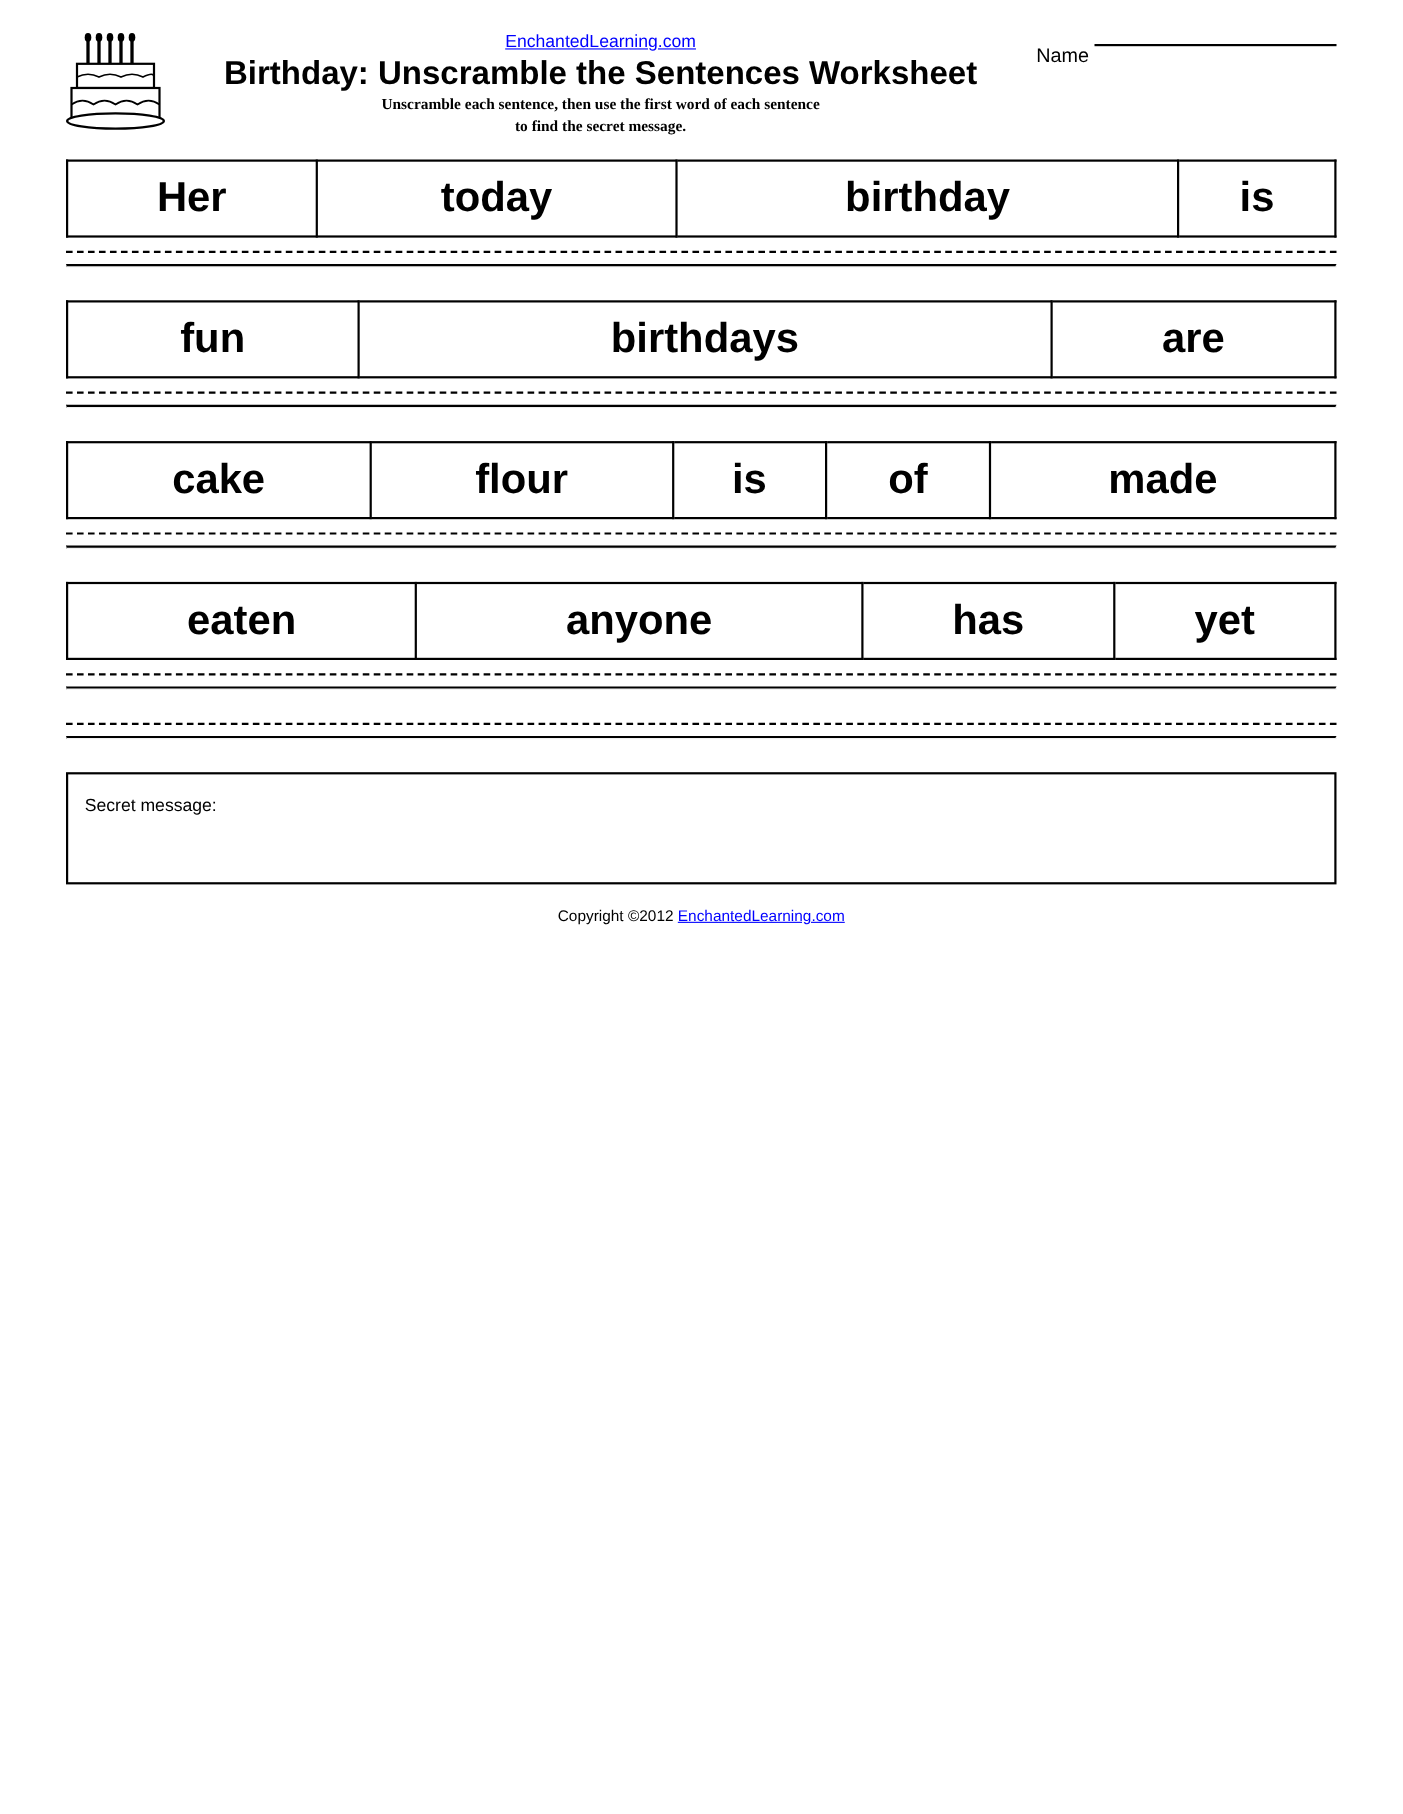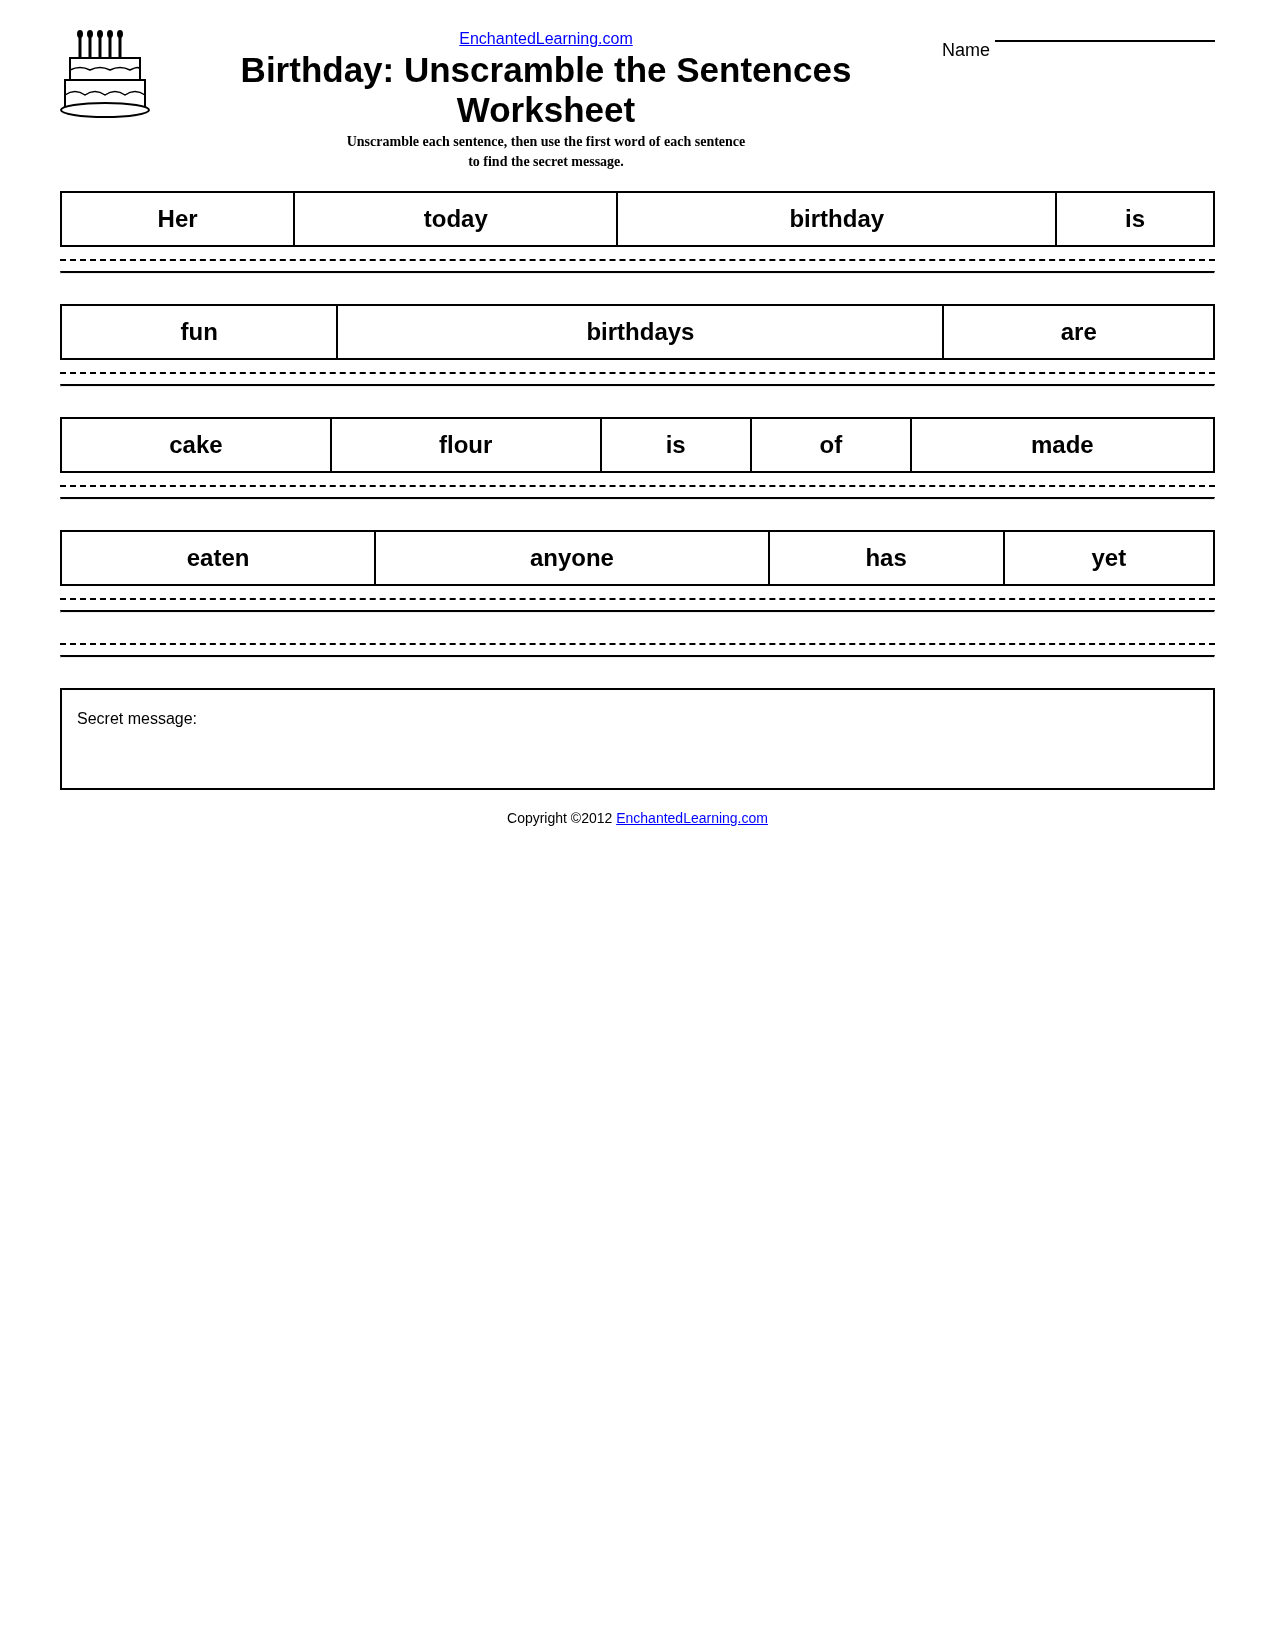--- a/index.html
+++ b/index.html
@@ -37,21 +37,21 @@
 
     .enchanted-link {
       color: #00f;
       text-decoration: underline;
       font-family: Arial, sans-serif;
       font-size: 16px;
     }
 
     .worksheet-title {
       font-family: Arial, sans-serif;
-      font-size: 35px;
+      font-size: 30px;
       font-weight: bold;
       margin: 2px 0;
     }
 
     .worksheet-subtitle {
       font-family: Liberation Serif, serif;
       font-size: 14px;
       font-weight: bold;
       line-height: 1.4;
     }
@@ -80,21 +80,21 @@
       width: 100%;
       border-collapse: collapse;
       border: 2px solid #000;
       margin-bottom: 12px;
     }
 
     .word-table td {
       border: 2px solid #000;
       text-align: center;
       padding: 12px 10px;
-      font-size: 24px;
+      font-size: 38px;
       font-weight: bold;
       font-family: 'Comic Sans MS', cursive, sans-serif;
     }
 
     .write-lines {
       margin-top: 5px;
     }
 
     .dotted-line {
       border-top: 2px dashed #000;

